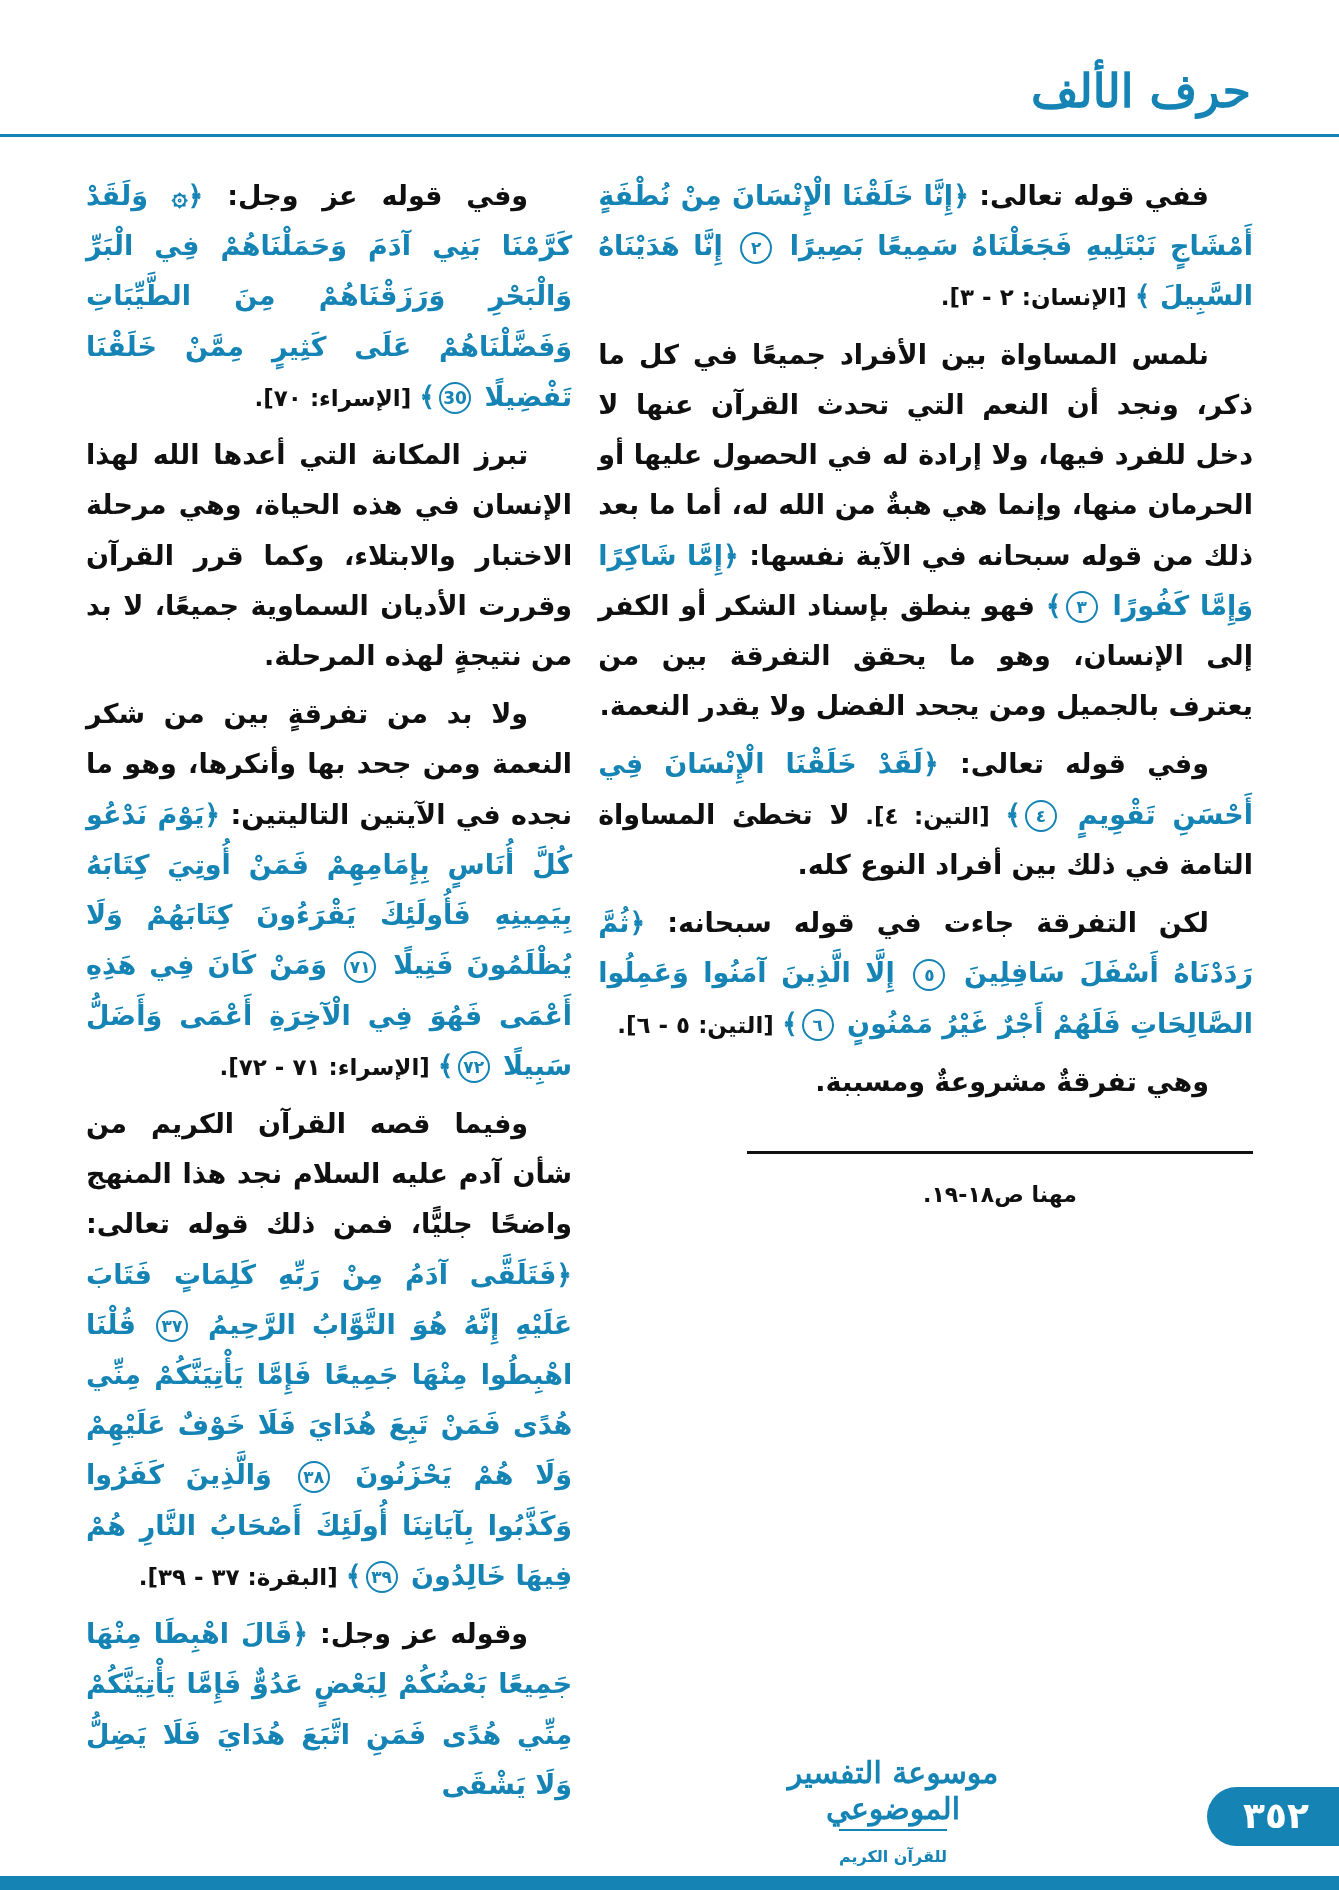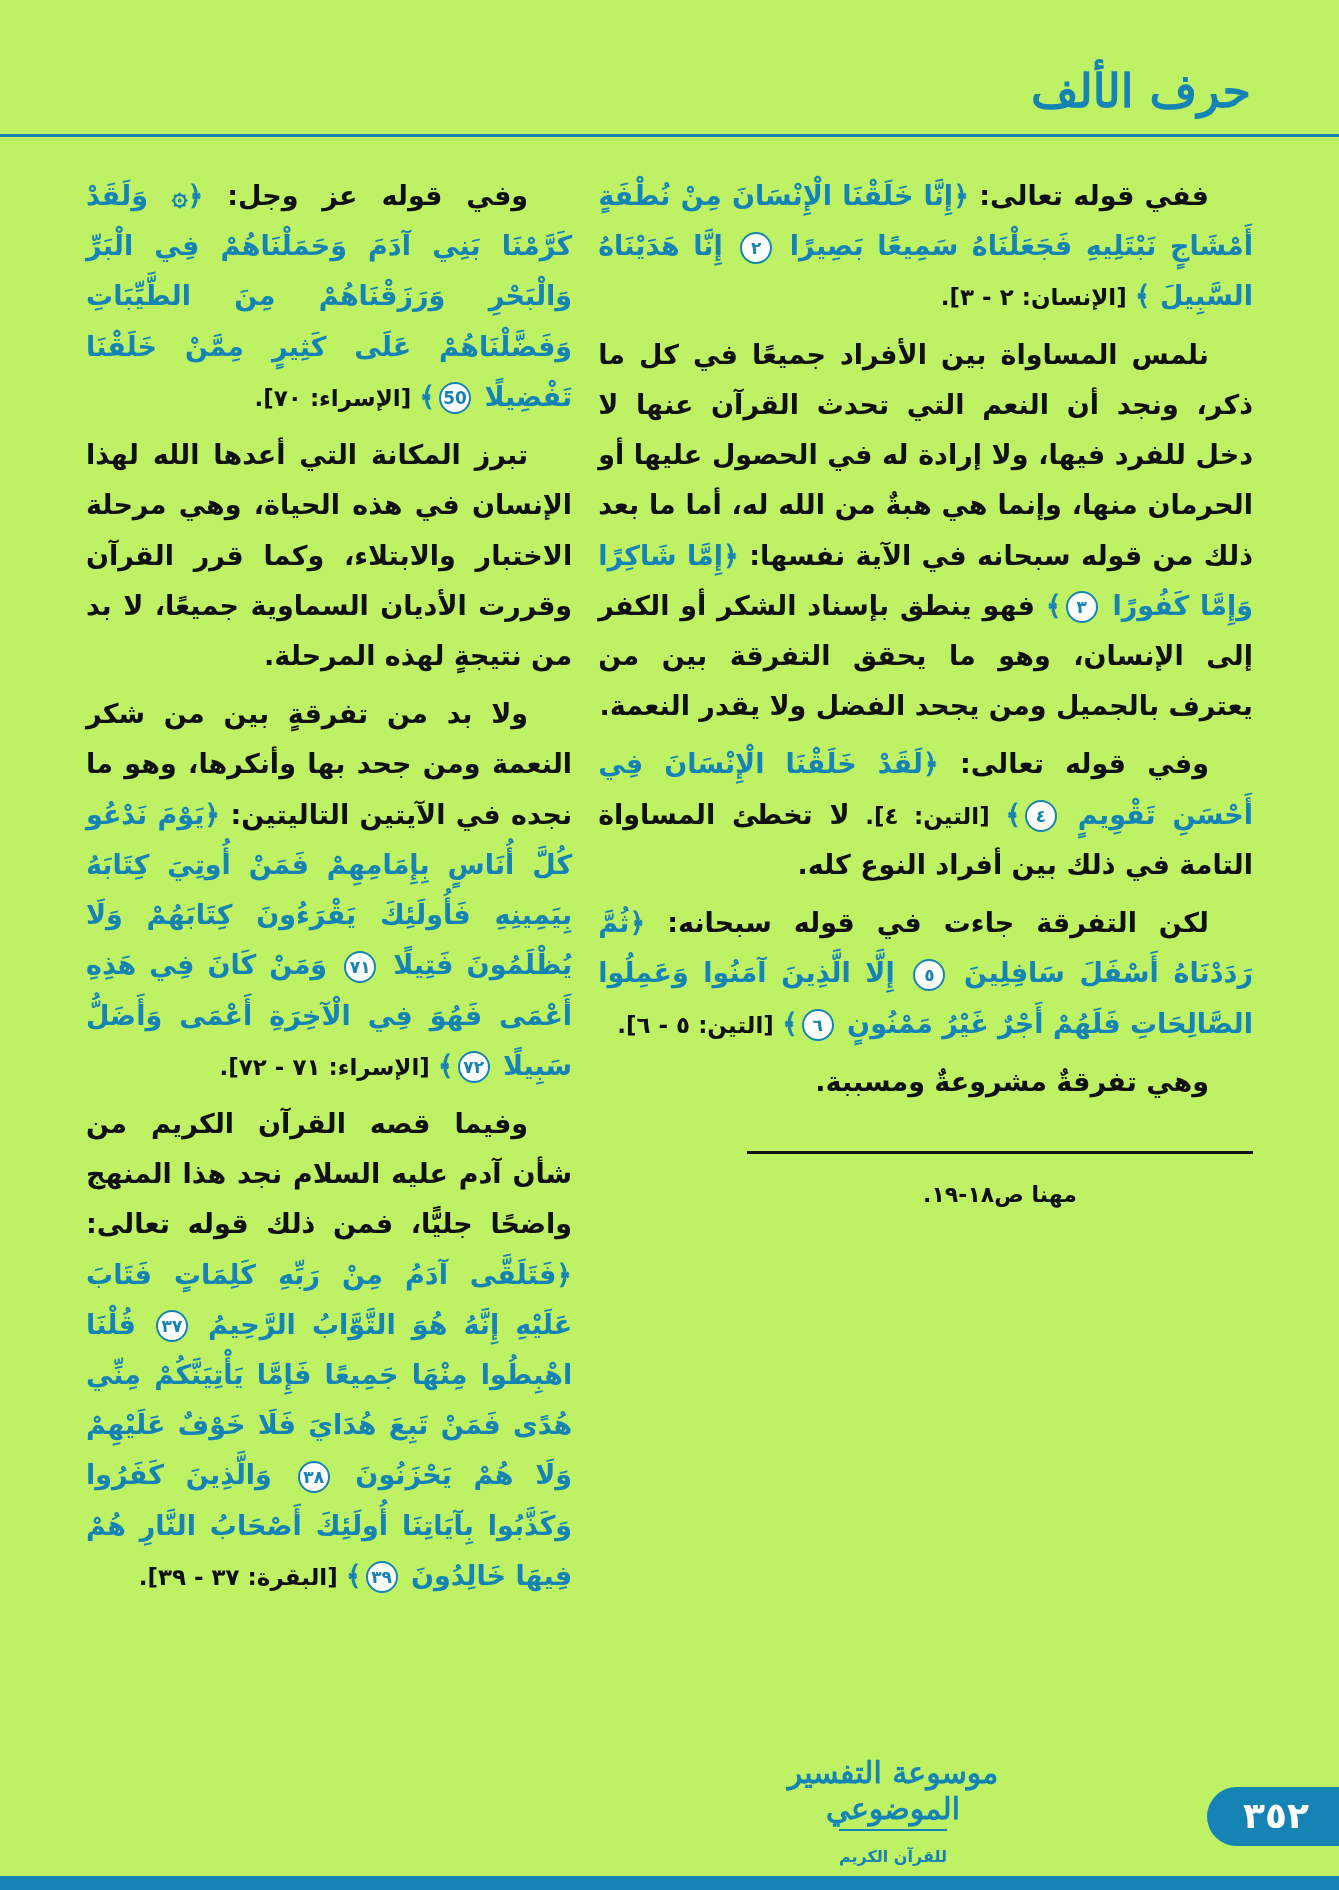--- a/index.html
+++ b/index.html
@@ -3,21 +3,21 @@
 <meta charset="utf-8">
 <style>
   :root { --accent: #1584b5; --ink: #101010; }
   * { box-sizing: border-box; }
   html, body { margin: 0; padding: 0; background: #e8e8e8; }
   .page {
     position: relative;
     width: 1339px;
     height: 1890px;
     margin: 0 auto;
-    background: #bef264;
+    background: #ffffff;
     overflow: hidden;
     direction: rtl;
     font-family: "DejaVu Sans", sans-serif;
   }
   .header { padding: 64px 88px 16px; }
   .chapter-title {
     color: var(--accent);
     font-size: 46px;
     font-weight: bold;
     font-family: "DejaVu Serif", serif;
@@ -134,24 +134,25 @@
           <p class="para"><span class="seg-normal">وهي تفرقةٌ مشروعةٌ ومسببة.</span></p>
         </div>
       <div class="footnote">
         <div class="footnote-rule"></div>
         <div class="footnote-text">مهنا ص١٨-١٩.</div>
       </div>
     </section>
 
     <section class="col col-left">
       <div>
-          <p class="para"><span class="seg-normal">وفي قوله عز وجل: </span><span class="seg-quran">﴿۞ وَلَقَدْ كَرَّمْنَا بَنِي آدَمَ وَحَمَلْنَاهُمْ فِي الْبَرِّ وَالْبَحْرِ وَرَزَقْنَاهُمْ مِنَ الطَّيِّبَاتِ وَفَضَّلْنَاهُمْ عَلَى كَثِيرٍ مِمَّنْ خَلَقْنَا تَفْضِيلًا </span><span class="seg-ayah">50</span><span class="seg-quran">﴾</span><span class="seg-ref"> [الإسراء: ٧٠].</span></p>
+          <p class="para"><span class="seg-normal">وفي قوله عز وجل: </span><span class="seg-quran">﴿۞ وَلَقَدْ كَرَّمْنَا بَنِي آدَمَ وَحَمَلْنَاهُمْ فِي الْبَرِّ وَالْبَحْرِ وَرَزَقْنَاهُمْ مِنَ الطَّيِّبَاتِ وَفَضَّلْنَاهُمْ عَلَى كَثِيرٍ مِمَّنْ خَلَقْنَا تَفْضِيلًا </span><span class="seg-ayah">30</span><span class="seg-quran">﴾</span><span class="seg-ref"> [الإسراء: ٧٠].</span></p>
           <p class="para"><span class="seg-normal">تبرز المكانة التي أعدها الله لهذا الإنسان في هذه الحياة، وهي مرحلة الاختبار والابتلاء، وكما قرر القرآن وقررت الأديان السماوية جميعًا، لا بد من نتيجةٍ لهذه المرحلة.</span></p>
           <p class="para"><span class="seg-normal">ولا بد من تفرقةٍ بين من شكر النعمة ومن جحد بها وأنكرها، وهو ما نجده في الآيتين التاليتين: </span><span class="seg-quran">﴿يَوْمَ نَدْعُو كُلَّ أُنَاسٍ بِإِمَامِهِمْ فَمَنْ أُوتِيَ كِتَابَهُ بِيَمِينِهِ فَأُولَئِكَ يَقْرَءُونَ كِتَابَهُمْ وَلَا يُظْلَمُونَ فَتِيلًا </span><span class="seg-ayah">٧١</span><span class="seg-quran"> وَمَنْ كَانَ فِي هَذِهِ أَعْمَى فَهُوَ فِي الْآخِرَةِ أَعْمَى وَأَضَلُّ سَبِيلًا </span><span class="seg-ayah">٧٢</span><span class="seg-quran">﴾</span><span class="seg-ref"> [الإسراء: ٧١ - ٧٢].</span></p>
           <p class="para"><span class="seg-normal">وفيما قصه القرآن الكريم من شأن آدم عليه السلام نجد هذا المنهج واضحًا جليًّا، فمن ذلك قوله تعالى: </span><span class="seg-quran">﴿فَتَلَقَّى آدَمُ مِنْ رَبِّهِ كَلِمَاتٍ فَتَابَ عَلَيْهِ إِنَّهُ هُوَ التَّوَّابُ الرَّحِيمُ </span><span class="seg-ayah">٣٧</span><span class="seg-quran"> قُلْنَا اهْبِطُوا مِنْهَا جَمِيعًا فَإِمَّا يَأْتِيَنَّكُمْ مِنِّي هُدًى فَمَنْ تَبِعَ هُدَايَ فَلَا خَوْفٌ عَلَيْهِمْ وَلَا هُمْ يَحْزَنُونَ </span><span class="seg-ayah">٣٨</span><span class="seg-quran"> وَالَّذِينَ كَفَرُوا وَكَذَّبُوا بِآيَاتِنَا أُولَئِكَ أَصْحَابُ النَّارِ هُمْ فِيهَا خَالِدُونَ </span><span class="seg-ayah">٣٩</span><span class="seg-quran">﴾</span><span class="seg-ref"> [البقرة: ٣٧ - ٣٩].</span></p>
+          <p class="para"><span class="seg-normal">وقوله عز وجل: </span><span class="seg-quran">﴿قَالَ اهْبِطَا مِنْهَا جَمِيعًا بَعْضُكُمْ لِبَعْضٍ عَدُوٌّ فَإِمَّا يَأْتِيَنَّكُمْ مِنِّي هُدًى فَمَنِ اتَّبَعَ هُدَايَ فَلَا يَضِلُّ وَلَا يَشْقَى</span></p>
         </div>
     </section>
   </div>
 
   <div class="emblem">
     <div class="emblem-line1">موسوعة التفسير الموضوعي</div>
     <div class="emblem-line2">للقرآن الكريم</div>
   </div>
 
   <div class="page-badge">٣٥٢</div>

